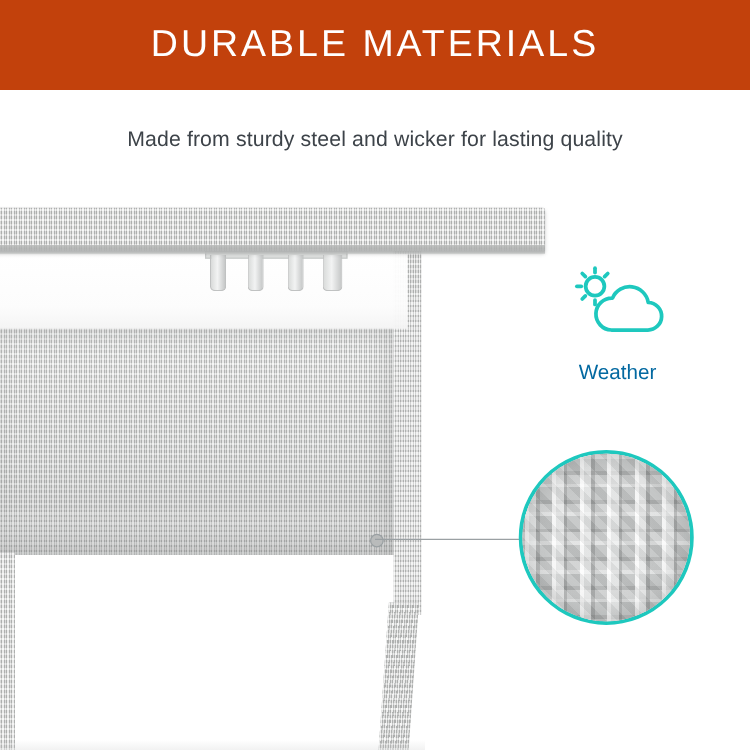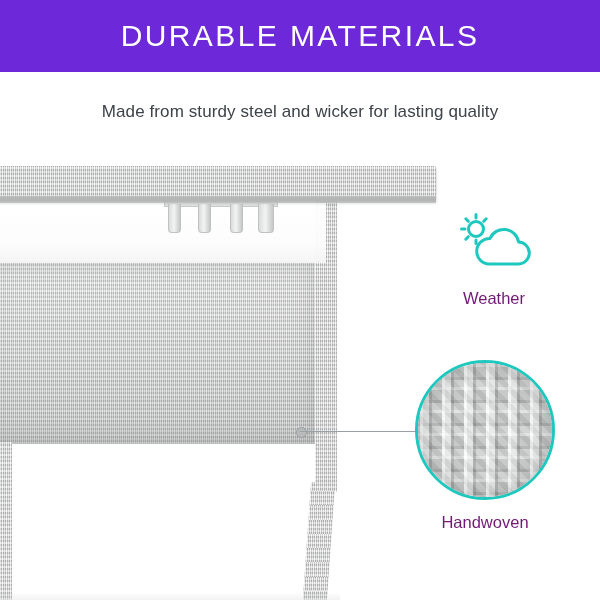--- a/index.html
+++ b/index.html
@@ -21,21 +21,21 @@
     background: #ffffff;
   }
 
   
   .banner {
     position: absolute;
     left: 0;
     top: 0;
     width: 600px;
     height: 72px;
-    background: #6d28d9;
+    background: #c2410c;
     display: flex;
     align-items: center;
     justify-content: center;
   }
   .banner-title {
     color: #ffffff;
     font-size: 30px;
     letter-spacing: 2.4px;
     font-weight: 400;
     text-align: center;
@@ -202,21 +202,21 @@
 
   
   .feature-weather {
     position: absolute;
     left: 404px;
     top: 60px;
     width: 180px;
     text-align: center;
   }
   .feature-label {
-    color: #701a75;
+    color: #0369a1;
     font-size: 16.5px;
     line-height: 1.32;
   }
   .weather-icon {
     display: block;
     margin: 0 auto 18px auto;
   }
 
   
   .zoom-circle {
@@ -359,18 +359,17 @@
 
     <div class="zoom-circle">
       <div class="zoom-weave">
         <div class="zoom-weave-2"></div>
       </div>
       <div class="zoom-vignette"></div>
     </div>
 
     <div class="feature-wicker">
       <div class="feature-label">
-        <div>Handwoven</div>
       </div>
     </div>
 
   </div>
 </div>
 
 </body></html>

